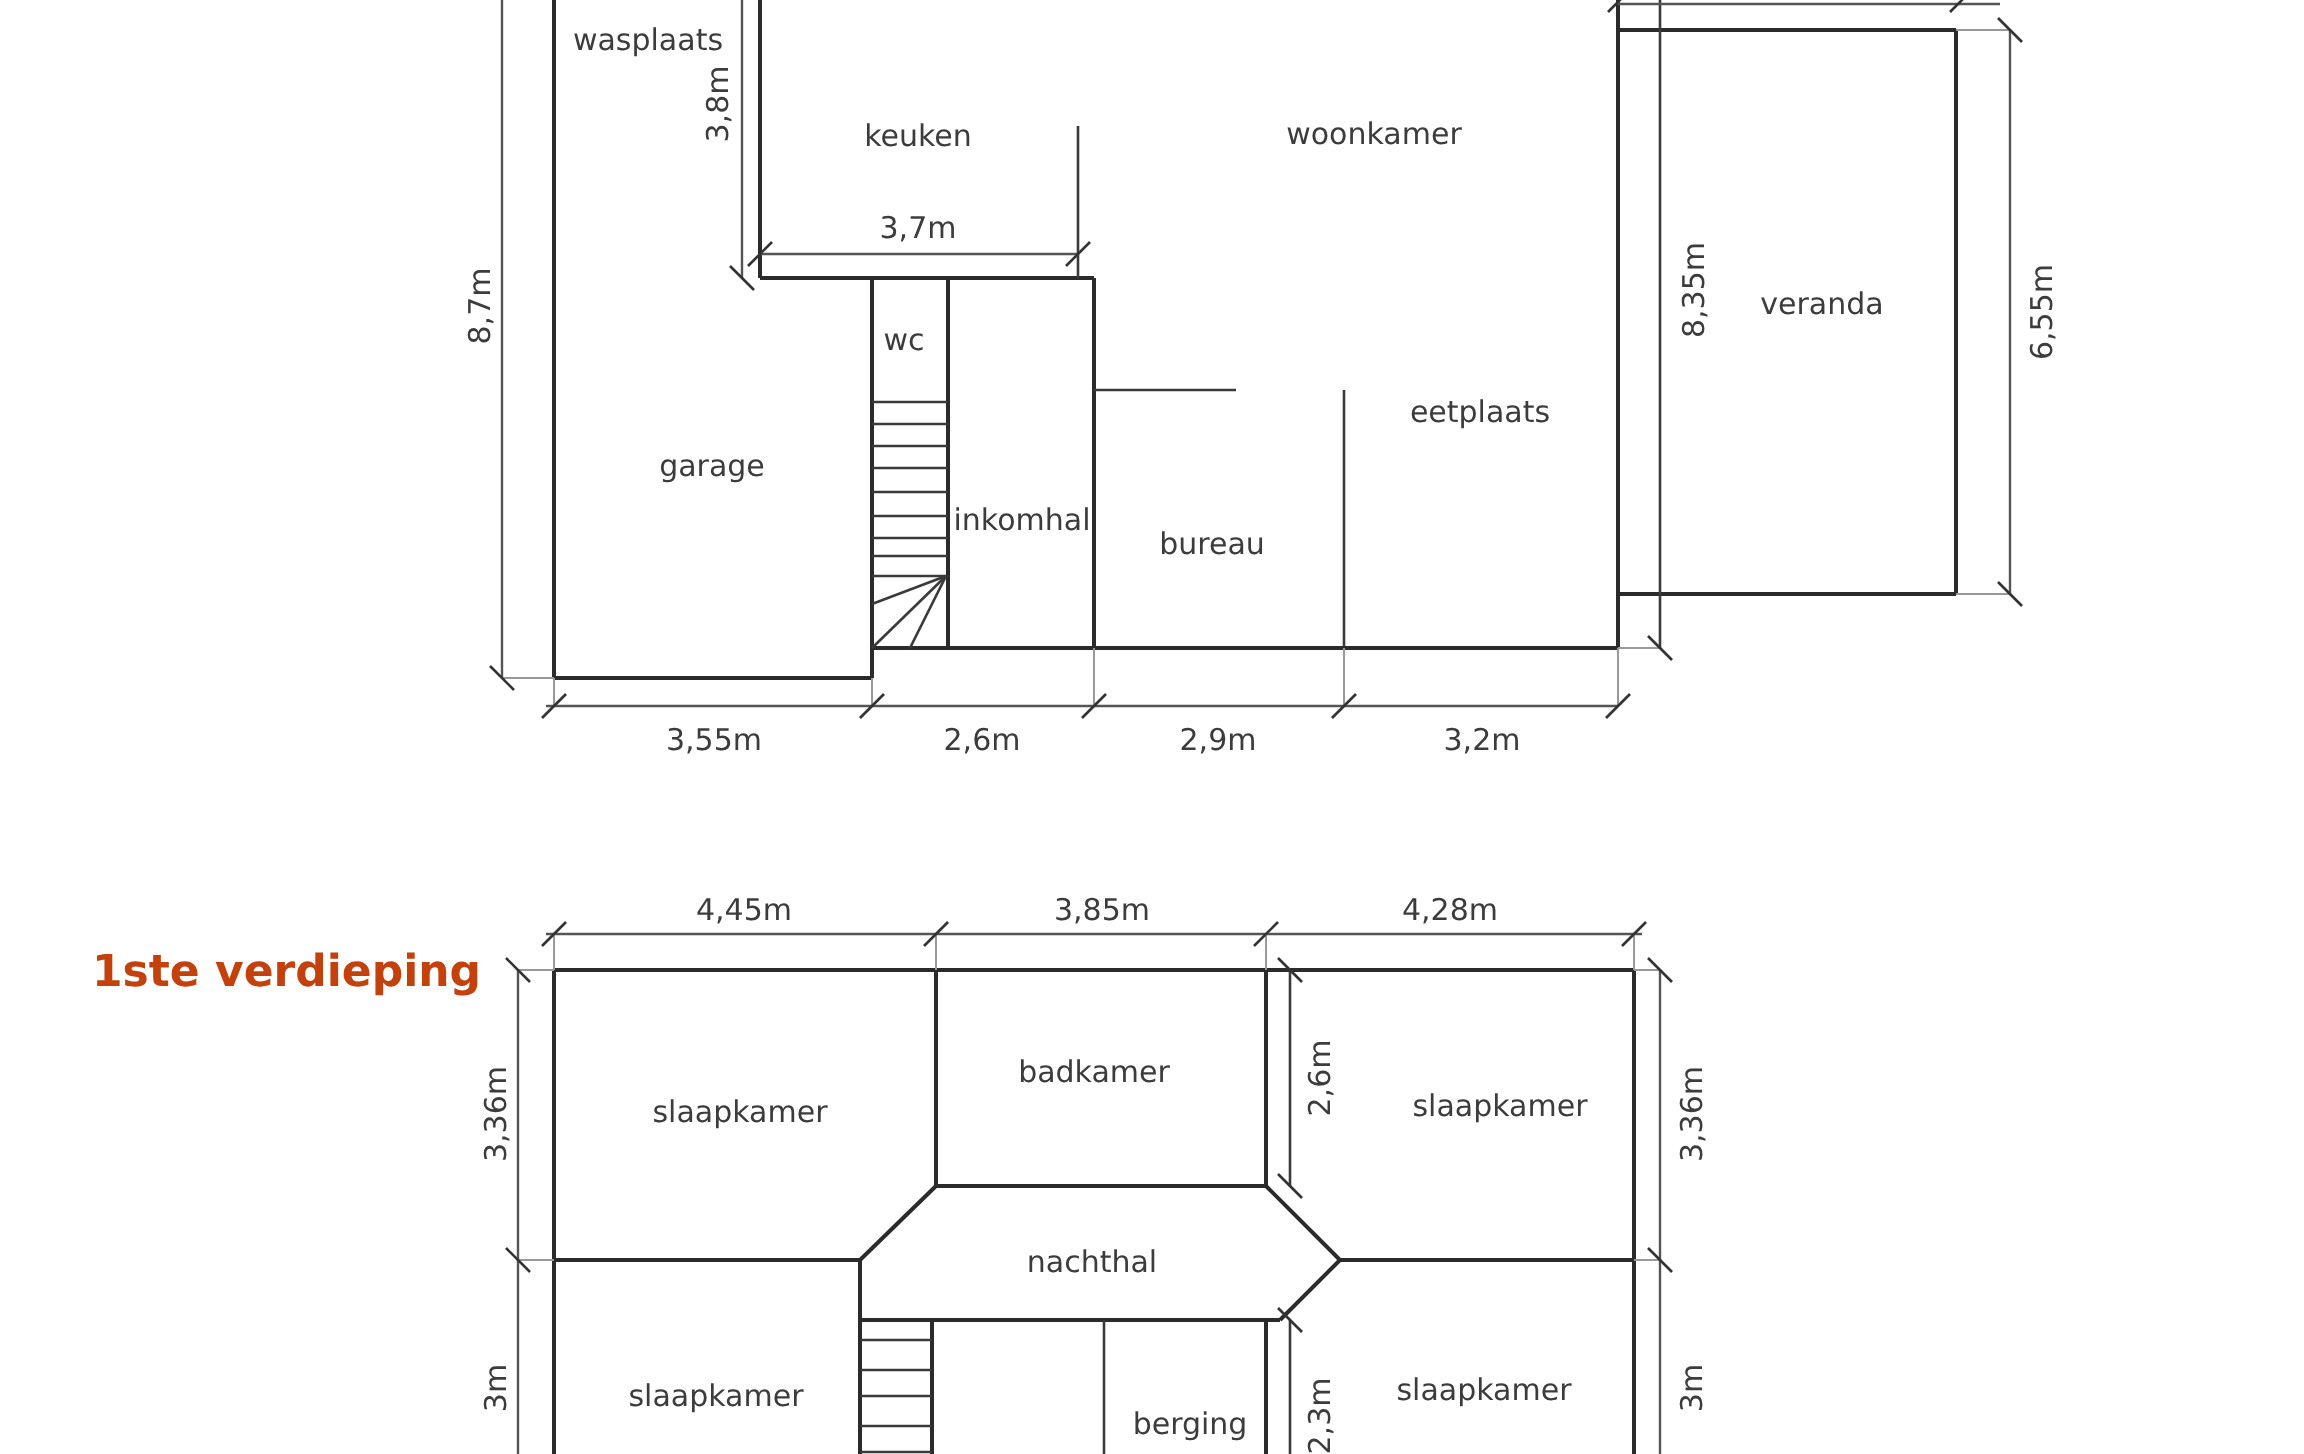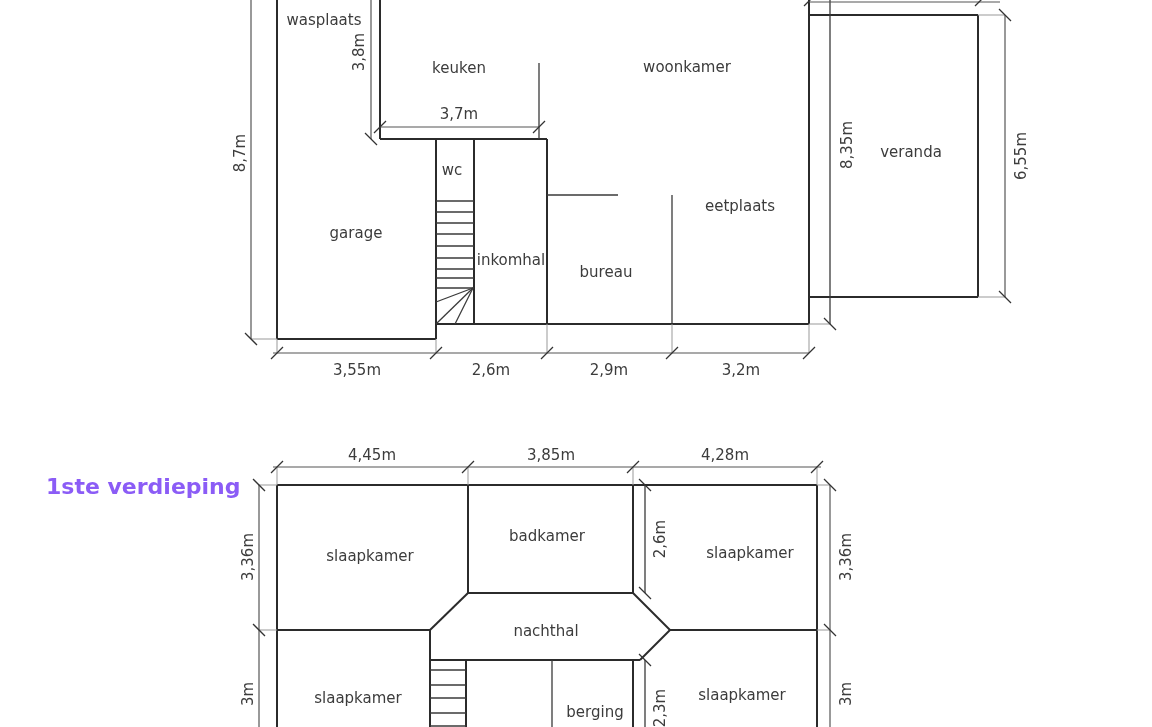--- a/index.html
+++ b/index.html
@@ -5,21 +5,21 @@
     html, body { margin: 0; padding: 0; background: #ffffff; }
     body { width: 1152px; height: 727px; overflow: hidden; position: relative; font-family: "DejaVu Sans", sans-serif; }
     svg { position: absolute; left: 0; top: 0; }
     .wall { stroke: #2b2b2b; stroke-width: 2; fill: none; }
     .thin { stroke: #3a3a3a; stroke-width: 1.3; fill: none; }
     .dim { stroke: #555; stroke-width: 1.2; fill: none; }
     .ext { stroke: #999; stroke-width: 1; fill: none; }
     .tick { stroke: #333; stroke-width: 1.3; }
     .room { font-family: "DejaVu Sans", sans-serif; font-size: 15px; fill: #3c3c3c; text-anchor: middle; }
     .dimtxt { font-family: "DejaVu Sans", sans-serif; font-size: 15px; fill: #3c3c3c; text-anchor: middle; }
-    .floor-title { position: absolute; left: 46px; top: 474px; font-family: "DejaVu Sans", sans-serif; font-weight: bold; font-size: 22px; color: #8b5cf6; }
+    .floor-title { position: absolute; left: 46px; top: 474px; font-family: "DejaVu Sans", sans-serif; font-weight: bold; font-size: 22px; color: #c2410c; }
   </style>
 </head>
 <body>
 
 <div class="floor-title">1ste verdieping</div>
 
 <svg width="1152" height="727" viewBox="0 0 1152 727" xmlns="http://www.w3.org/2000/svg">
 
   <g>
 

